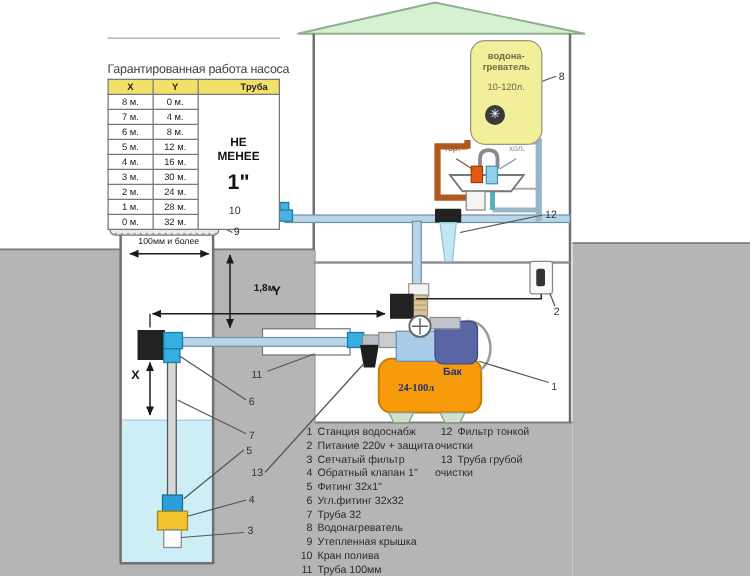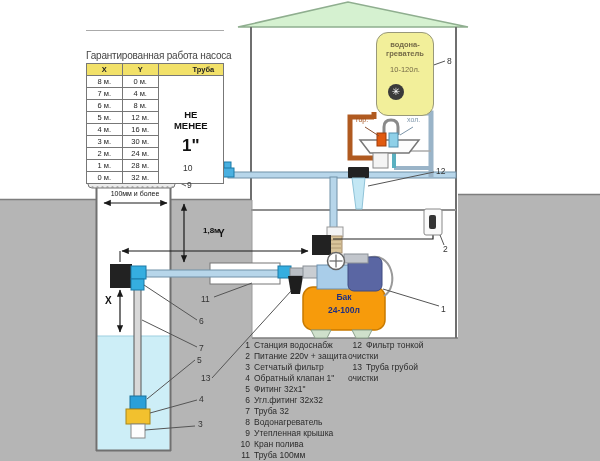--- a/index.html
+++ b/index.html
@@ -238,22 +238,22 @@
   <div class="heater">
     <div class="h1">водона-</div>
     <div class="h2">греватель</div>
     <div class="hc">10-120л.</div>
     <div class="snow">✳</div>
   </div>
 
   <div class="txt" style="left:356px;top:116px;font-size:7px;color:#a5521c;">гор.</div>
   <div class="txt" style="left:407px;top:116px;font-size:7px;color:#7d95a9;">хол.</div>
 
-  <div class="tanktxt" style="left:305px;top:292px;">Бак</div>
-  <div class="tanktxt" style="left:305px;top:305px;">24-100л</div>
+  <div class="tanktxt" style="left:323px;top:292px;">Бак</div>
+  <div class="tanktxt" style="left:294px;top:305px;font-family:Liberation Serif, serif;">24-100л</div>
 
   <div class="dim" style="left:98px;top:190px;width:74px;text-align:center;font-size:7px;">100мм и более</div>
   <div class="dim" style="left:176px;top:226px;font-size:8px;font-weight:bold;margin-left:27px;">1,8м</div>
   <div class="dim" style="left:218px;top:228px;font-size:10px;font-weight:bold;">Y</div>
   <div class="dim" style="left:105px;top:295px;font-size:10px;font-weight:bold;">X</div>
 
   <div class="co" style="left:447px;top:56px;">8</div>
   <div class="co" style="left:436px;top:166px;">12</div>
   <div class="co" style="left:183px;top:163px;">10</div>
   <div class="co" style="left:187px;top:180px;">9</div>

